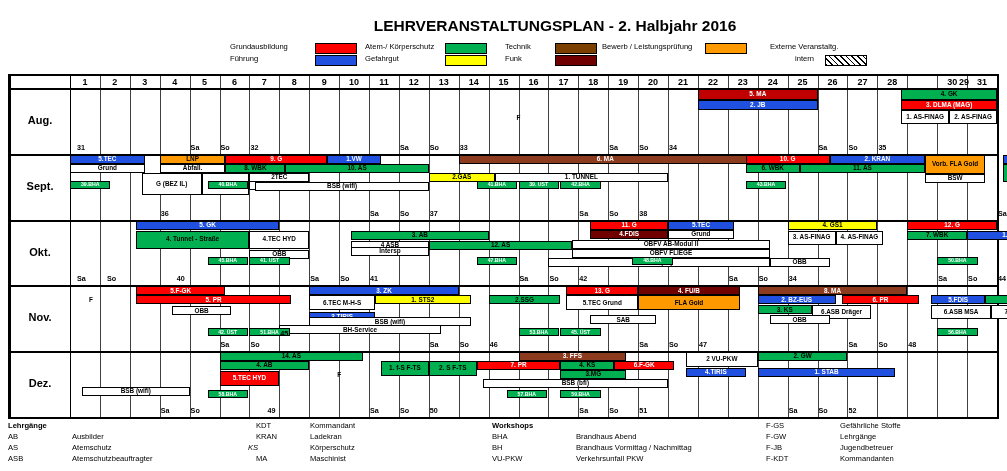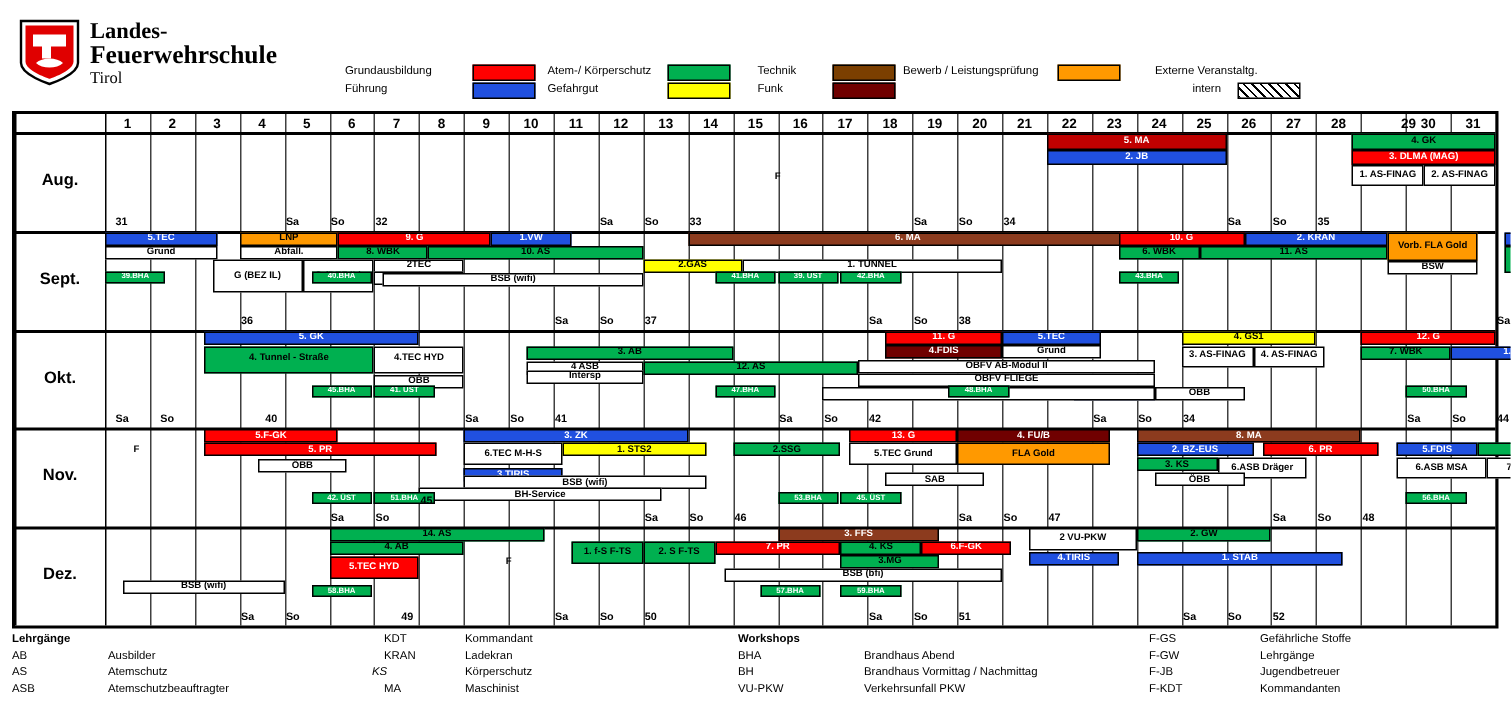--- a/index.html
+++ b/index.html
@@ -47,34 +47,22 @@
   
   .foot{position:absolute;left:8px;top:421px;width:991px;font-size:7.6px;}
   .foot .c{position:absolute;}
   .fhead{font-weight:bold;text-align:center;}
 </style>
 </head>
 <body>
 
 <div class="page">
 
-  <div class="logo">
-    <svg width="190" height="52" viewBox="0 0 190 52" xmlns="http://www.w3.org/2000/svg">
-      <g>
-        <path d="M6 6 L44 6 L44 34 C44 42 25 48 25 48 C25 48 6 42 6 34 Z" fill="#ffffff" stroke="#000" stroke-width="1.6"></path>
-        <path d="M9 9 L41 9 L41 33 C41 39.5 25 44.5 25 44.5 C25 44.5 9 39.5 9 33 Z" fill="#e00000"></path>
-        <path d="M14 15 L36 15 L36 23 L26 23 L26 31 L20 31 L20 23 L14 23 Z" fill="#ffffff"></path>
-        <path d="M16 34 C20 30 30 30 34 34 C30 38 20 38 16 34 Z" fill="#ffffff"></path>
-      </g>
-      <text x="52" y="17" font-family="Liberation Serif, serif" font-size="15" font-weight="bold" fill="#000">Landes-</text>
-      <text x="52" y="34" font-family="Liberation Serif, serif" font-size="17" font-weight="bold" fill="#000">Feuerwehrschule</text>
-      <text x="52" y="47" font-family="Liberation Serif, serif" font-size="11" fill="#000">Tirol</text>
-    </svg>
-  </div>
-
+
+  <div class="title">LEHRVERANSTALTUNGSPLAN - 2. Halbjahr 2016</div>
 
   <div class="legend">
     <div class="lg" style="left:0px;top:0px;">
         <span class="lab">Grundausbildung</span>
       </div>
     <div class="sw" style="left:85px;top:1px;background:#ff0000;"></div>
     <div class="lg" style="left:0px;top:12px;">
         <span class="lab">Führung</span>
       </div>
     <div class="sw" style="left:85px;top:13px;background:#2050e0;"></div>
@@ -132,21 +120,21 @@
       <div class="daynum" style="left: 598.258px; width: 29.9032px;">19</div>
       <div class="daynum" style="left: 628.161px; width: 29.9032px;">20</div>
       <div class="daynum" style="left: 658.065px; width: 29.9032px;">21</div>
       <div class="daynum" style="left: 687.968px; width: 29.9032px;">22</div>
       <div class="daynum" style="left: 717.871px; width: 29.9032px;">23</div>
       <div class="daynum" style="left: 747.774px; width: 29.9032px;">24</div>
       <div class="daynum" style="left: 777.677px; width: 29.9032px;">25</div>
       <div class="daynum" style="left: 807.581px; width: 29.9032px;">26</div>
       <div class="daynum" style="left: 837.484px; width: 29.9032px;">27</div>
       <div class="daynum" style="left: 867.387px; width: 29.9032px;">28</div>
-      <div class="daynum" style="left: 914px; width: 29.9032px;">29</div>
+      <div class="daynum" style="left: 939px; width: 29.9032px;">29</div>
       <div class="daynum" style="left: 927.194px; width: 29.9032px;">30</div>
       <div class="daynum" style="left: 957.097px; width: 29.9032px;">31</div>
       <div class="vline" style="left: 60px; background: rgb(0, 0, 0); opacity: 1;"></div>
       <div class="vline" style="left: 89.9032px; background: rgb(0, 0, 0); opacity: 0.75;"></div>
       <div class="vline" style="left: 119.806px; background: rgb(0, 0, 0); opacity: 0.75;"></div>
       <div class="vline" style="left: 149.71px; background: rgb(0, 0, 0); opacity: 0.75;"></div>
       <div class="vline" style="left: 179.613px; background: rgb(0, 0, 0); opacity: 0.75;"></div>
       <div class="vline" style="left: 209.516px; background: rgb(0, 0, 0); opacity: 0.75;"></div>
       <div class="vline" style="left: 239.419px; background: rgb(0, 0, 0); opacity: 0.75;"></div>
       <div class="vline" style="left: 269.323px; background: rgb(0, 0, 0); opacity: 0.75;"></div>

